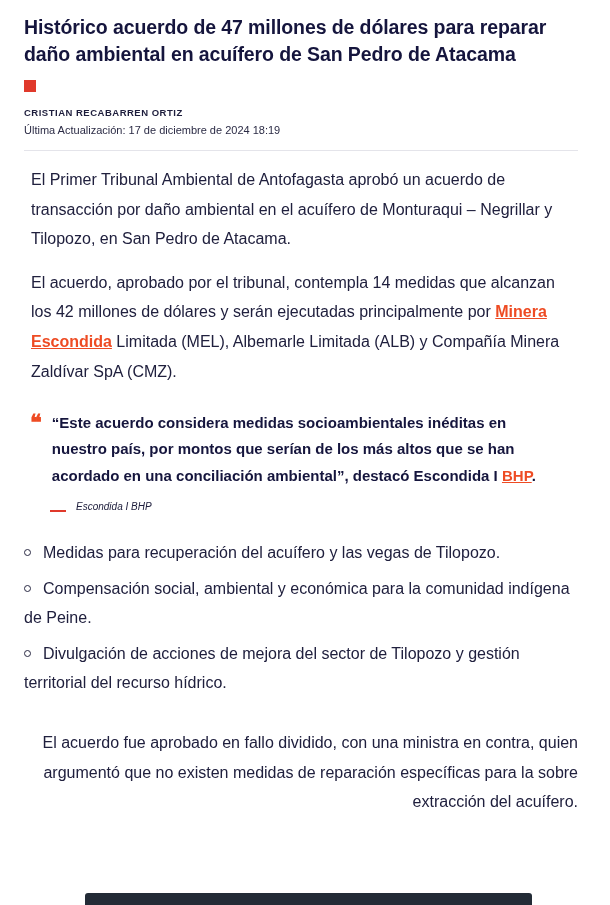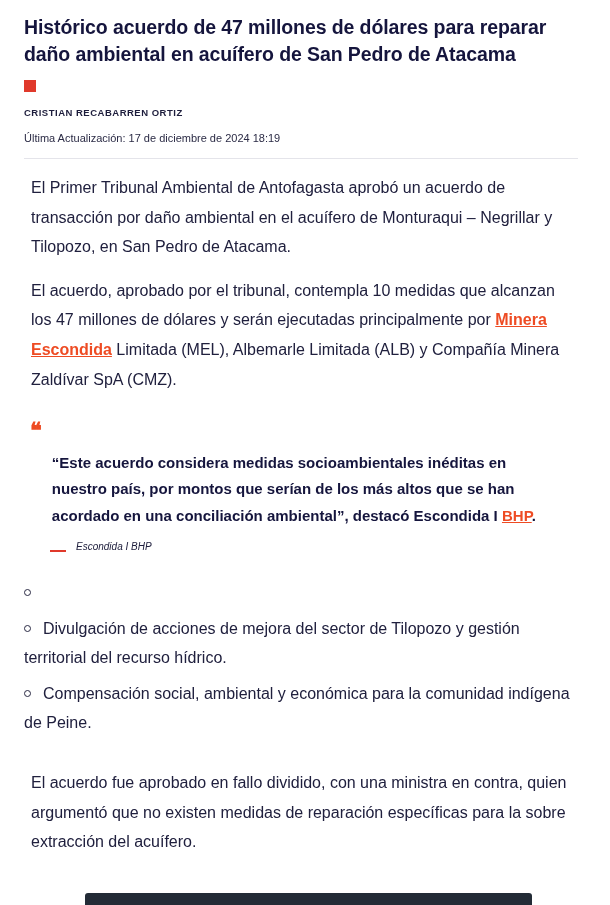--- a/index.html
+++ b/index.html
@@ -28,21 +28,21 @@
   .author {
     display:inline-block;
     margin-top:15px;
     font-size:9.5px;
     font-weight:bold;
     letter-spacing:0.5px;
     color:#1d1d3c;
     cursor:pointer;
   }
   .updated {
-    margin-top:12px;
+    margin-top:4px;
     font-size:11px;
     color:#2b2b45;
   }
   .divider {
     margin-top:14px;
     border-top:1px solid #e4e4ea;
   }
   p.body {
     margin-top:14px;
     font-size:16px;
@@ -75,21 +75,20 @@
     margin:2px 10px 0 0;
     flex:0 0 auto;
     font-weight:bold;
   }
   .quote-text {
     font-size:15px;
     font-weight:bold;
     line-height:1.75;
     color:#15153d;
     padding-right:40px;
-    margin-top:32px;
   }
   .citation {
     margin-top:12px;
     margin-left:26px;
     display:flex;
     align-items:flex-end;
   }
   .citation-dash {
     width:16px; height:2px;
     background:#e0392b;
@@ -113,21 +112,21 @@
   .bullet-marker {
     display:inline-block;
     width:7px; height:7px;
     border:1.6px solid #2a2a44;
     border-radius:50%;
     margin-right:12px;
     vertical-align:middle;
     position:relative;
     top:-1px;
   }
-  p.final { margin-top:30px; }
+  p.final { margin-top:30px;text-align:right; }
   .footer-bar {
     position:absolute;
     left:85px;
     bottom:0;
     width:447px;
     height:12px;
     background:#232b36;
     border-radius:3px 3px 0 0;
   }
 </style>
@@ -144,35 +143,35 @@
     <a class="author">CRISTIAN RECABARREN ORTIZ</a>
   </div>
 
   <div class="updated">Última Actualización: 17 de diciembre de 2024 18:19</div>
 
   <div class="divider"></div>
 
   <p class="body">El Primer Tribunal Ambiental de Antofagasta aprobó un acuerdo de transacción por daño ambiental en el acuífero de Monturaqui – Negrillar y Tilopozo, en San Pedro de Atacama.</p>
 
 
-  <p class="body"><span>El acuerdo, aprobado por el tribunal, contempla 10 medidas que alcanzan los 47 millones de dólares y serán ejecutadas principalmente por </span><a class="link">Minera Escondida</a><span> Limitada (MEL), Albemarle Limitada (ALB) y Compañía Minera Zaldívar SpA (CMZ).</span></p>
+  <p class="body"><span>El acuerdo, aprobado por el tribunal, contempla 14 medidas que alcanzan los 42 millones de dólares y serán ejecutadas principalmente por </span><a class="link">Minera Escondida</a><span> Limitada (MEL), Albemarle Limitada (ALB) y Compañía Minera Zaldívar SpA (CMZ).</span></p>
 
   <div class="quote-block">
     <span class="quote-glyph">❝</span>
     <div class="quote-text"><span>“Este acuerdo considera medidas socioambientales inéditas en nuestro país, por montos que serían de los más altos que se han acordado en una conciliación ambiental”, destacó Escondida I </span><a class="link">BHP</a><span>.</span></div>
   </div>
 
   <div class="citation">
     <span class="citation-dash"></span>
     <span class="citation-text">Escondida I BHP</span>
   </div>
 
   <ul class="bullets">
-    <li><span class="bullet-marker"></span></li>
+    <li><span class="bullet-marker"></span><span>Medidas para recuperación del acuífero y las vegas de Tilopozo.</span></li>
+    <li><span class="bullet-marker"></span><span>Compensación social, ambiental y económica para la comunidad indígena de Peine.</span></li>
     <li><span class="bullet-marker"></span><span>Divulgación de acciones de mejora del sector de Tilopozo y gestión territorial del recurso hídrico.</span></li>
-    <li><span class="bullet-marker"></span><span>Compensación social, ambiental y económica para la comunidad indígena de Peine.</span></li>
   </ul>
 
   <p class="body final">El acuerdo fue aprobado en fallo dividido, con una ministra en contra, quien argumentó que no existen medidas de reparación específicas para la sobre extracción del acuífero.</p>
 
 </div>
 
 <div class="footer-bar"></div>
 
 </body></html>

